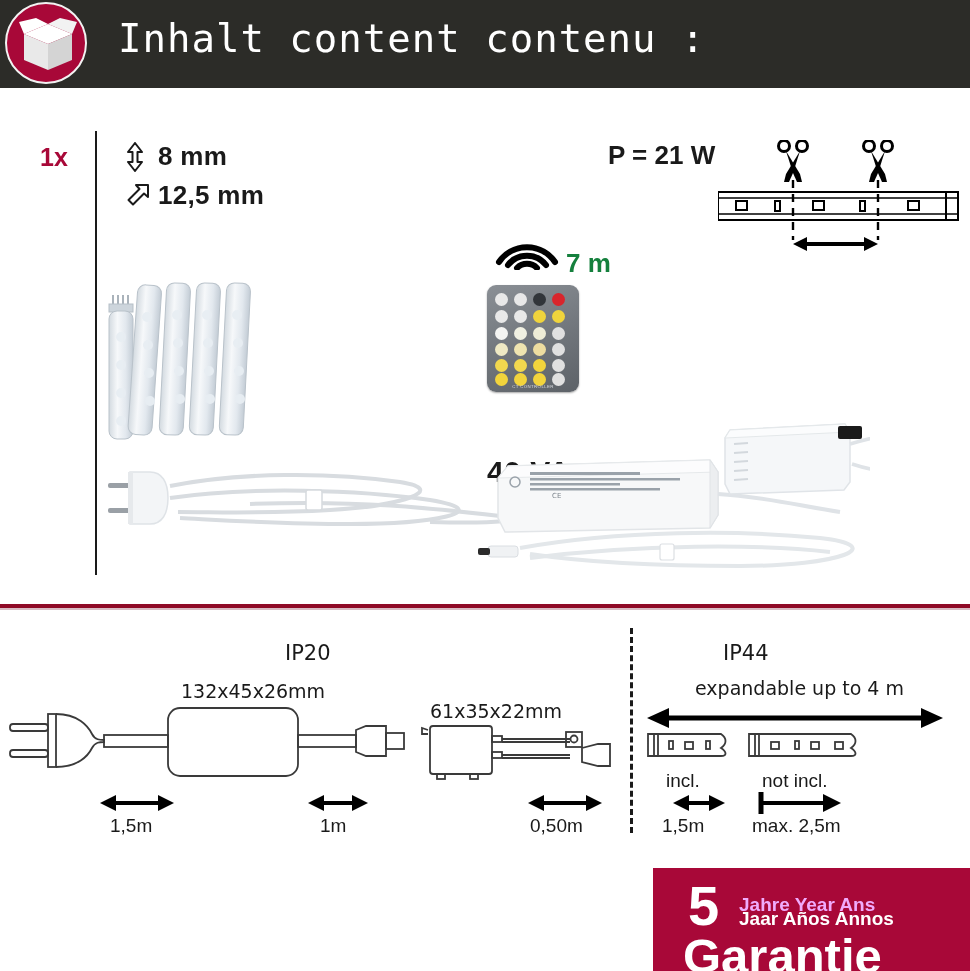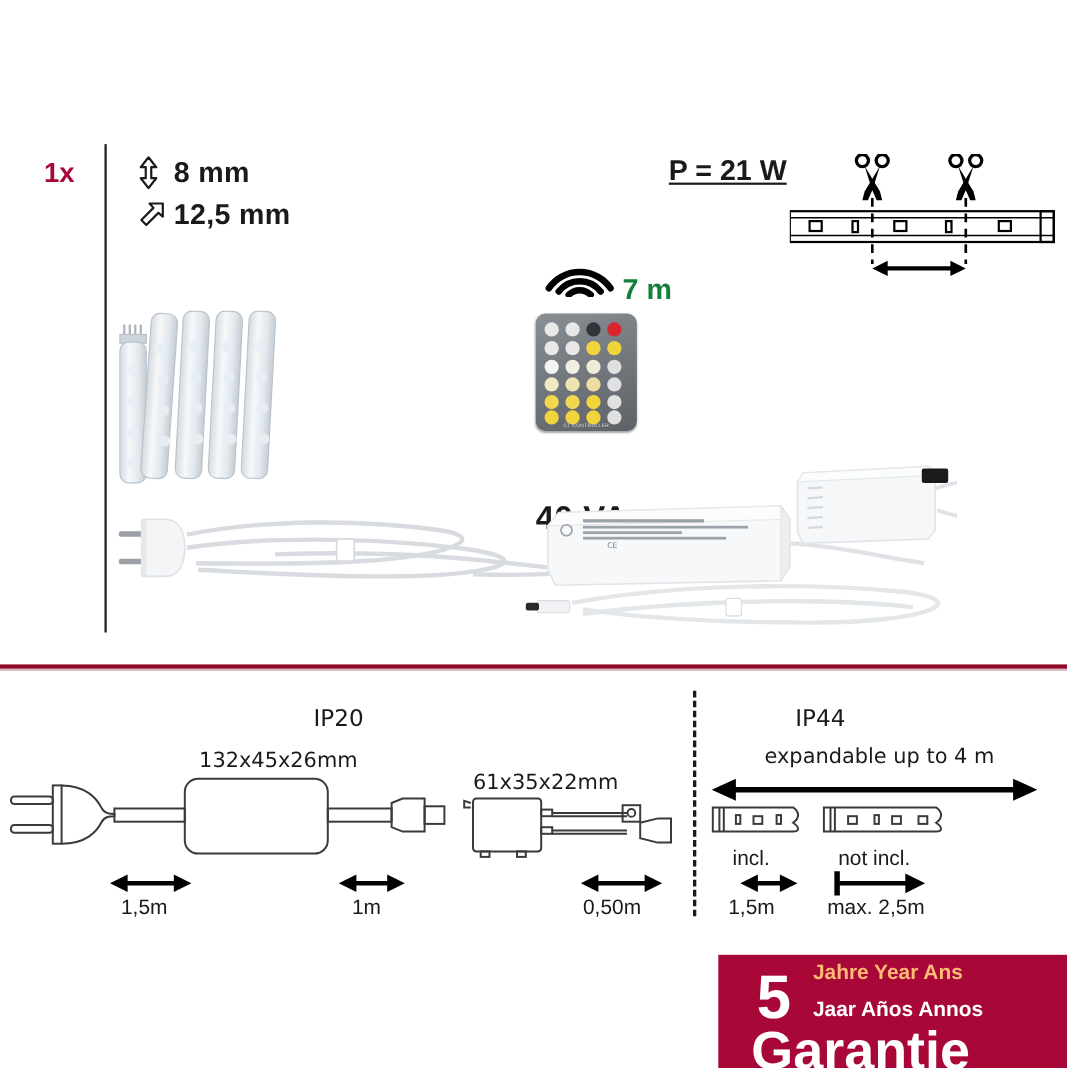--- a/index.html
+++ b/index.html
@@ -42,21 +42,21 @@
     font-size:25px;font-weight:bold;color:#a80838;
   }
 
   .spec-list{position:absolute;left:124px;top:140px;}
   .spec-row{display:flex;align-items:center;height:33px;margin-bottom:6px;}
   .spec-row .sico{width:34px;display:flex;align-items:center;}
   .spec-row .stxt{font-size:26px;font-weight:bold;color:#1a1a1a;white-space:nowrap;letter-spacing:.3px;}
 
   .power-label{
     position:absolute;left:608px;top:140px;
-    font-size:26px;font-weight:bold;color:#1a1a1a;white-space:nowrap;text-decoration:underline;
+    font-size:26px;font-weight:bold;color:#1a1a1a;white-space:nowrap;
   }
 
   
   .cutwrap{position:absolute;left:718px;top:140px;width:245px;height:160px;}
   .cut-dim{
     position:absolute;left:0;top:128px;width:245px;text-align:center;
     font-size:22px;font-weight:bold;color:#1a1a1a;
   }
 
   
@@ -115,29 +115,41 @@
 
   
   .guarantee{
     position:absolute;left:653px;top:868px;width:317px;height:103px;
     background:#a80838;overflow:hidden;
   }
   .g-num{
     position:absolute;left:35px;top:10px;
     font-size:56px;font-weight:bold;color:#ffffff;line-height:1;
   }
-  .g-l1{position:absolute;left:86px;top:6px;font-size:19px;font-weight:bold;color:#fdba74;white-space:nowrap;}
+  .g-l1{position:absolute;left:86px;top:26px;font-size:19px;font-weight:bold;color:#f0abfc;white-space:nowrap;}
   .g-l2{position:absolute;left:86px;top:40px;font-size:19px;font-weight:bold;color:#ffffff;white-space:nowrap;}
   .g-big{position:absolute;left:30px;top:60px;font-size:49px;font-weight:bold;color:#ffffff;white-space:nowrap;}
 </style>
 </head>
 <body>
 
 <div class="page">
 
+  <div class="header">
+    <div class="header-icon">
+      <svg width="64" height="58" viewBox="0 0 64 58">
+        <polygon points="8,18 32,8 56,18 32,28" fill="#ffffff"></polygon>
+        <polygon points="8,18 32,28 32,54 8,44" fill="#e9e9e9"></polygon>
+        <polygon points="32,28 56,18 56,44 32,54" fill="#d4d4d4"></polygon>
+        <polygon points="8,18 3,6 20,2 32,8" fill="#ffffff"></polygon>
+        <polygon points="56,18 61,6 44,2 32,8" fill="#f2f2f2"></polygon>
+      </svg>
+    </div>
+    <div class="header-title">Inhalt  content  contenu :</div>
+  </div>
   <div class="header-rule"></div>
 
   <div class="vrule"></div>
 
   <div class="qty">1x</div>
 
   <div class="spec-list">
     <div class="spec-row">
       <span class="sico">
         <svg width="22" height="30" viewBox="0 0 22 30">

